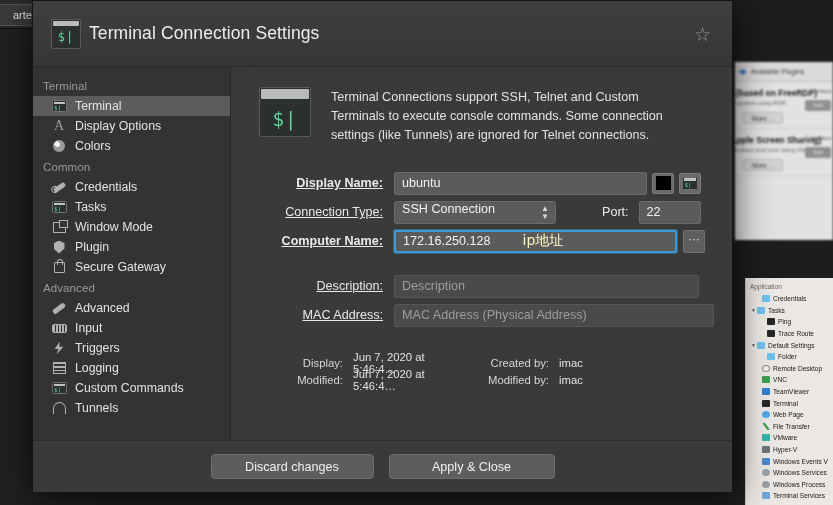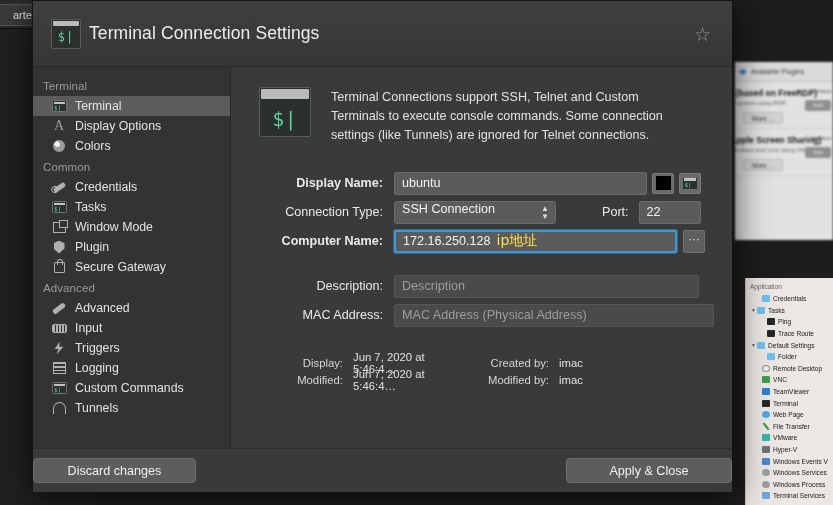--- a/index.html
+++ b/index.html
@@ -176,39 +176,39 @@
   #intro-icon .glyph { font-size: 19px; }
   #intro-text {
     font-size: 12.6px; color: #e2e2e2; line-height: 19.2px;
     max-width: 364px; padding-top: 3px;
   }
 
   
   .frow { display: flex; align-items: center; height: 23px; margin-bottom: 6px; }
   .flabel {
     width: 141px; flex: none; text-align: right; padding-right: 11px;
-    font-size: 12.6px; color: #e9e9e9;
+    font-size: 12.6px; color: #e9e9e9; text-decoration: underline;
   }
   .flabel.bold { font-weight: bold; }
   .fctl { display: flex; align-items: center; flex: 1; min-width: 0; }
 
   .tfield {
     height: 23px; background: #5b5b5b; border: 1px solid #6b6b6b;
     border-radius: 2px; color: #f2f2f2; font-size: 12.6px;
     padding: 0 7px; display: flex; align-items: center;
     position: relative; overflow: hidden;
   }
   .tfield.dim { background: #4a4a4a; border-color: #565656; color: #9d9d9d; }
   .tfield.focus {
     background: #5b5b5b; border: 2px solid #3d9ad8;
     box-shadow: 0 0 0 1px rgba(61,154,216,.45);
     text-align: right;
   }
   .annot {
-    color: #fde047; font-size: 14px; margin-left: 6px;
+    color: #fef9c3; font-size: 14px; margin-left: 32px;
     white-space: nowrap; font-family: "DejaVu Sans", sans-serif;
   }
 
   .selectbox {
     height: 23px; width: 162px; background: #5b5b5b;
     border: 1px solid #6b6b6b; border-radius: 3px;
     color: #f2f2f2; font-size: 12.6px; padding: 0 22px 0 7px;
     display: flex; position: relative; flex: none;
   }
   .selectbox .arrows {
@@ -237,23 +237,23 @@
   
   #meta { margin-top: 28px; font-size: 11.3px; color: #cfcfcf; }
   .mrow { display: flex; align-items: center; height: 17px; }
   .mlab { width: 100px; text-align: right; padding-right: 10px; color: #d6d6d6; }
   .mval { width: 112px; color: #e0e0e0; }
   .mlab2 { width: 94px; text-align: right; padding-right: 10px; color: #d6d6d6; }
   .mval2 { color: #e0e0e0; }
 
   
   #footer {
-    height: 44px; flex: none; border-top: 1px solid #2c2c2c;
+    height: 52px; flex: none; border-top: 1px solid #2c2c2c;
     background: #3a3a3a; display: flex; align-items: center;
-    justify-content: space-between; gap: 15px; padding-bottom: 0;
+    justify-content: center; gap: 15px; padding-bottom: 0;
   }
   .fbtn {
     height: 25px; background: #5d5d5d; border: 1px solid #6e6e6e;
     border-radius: 4px; color: #f0f0f0; font-size: 12.6px;
     display: flex; align-items: center; justify-content: center;
     cursor: pointer;
   }
   #btn-discard { width: 163px; }
   #btn-apply { width: 166px; }
 </style>

